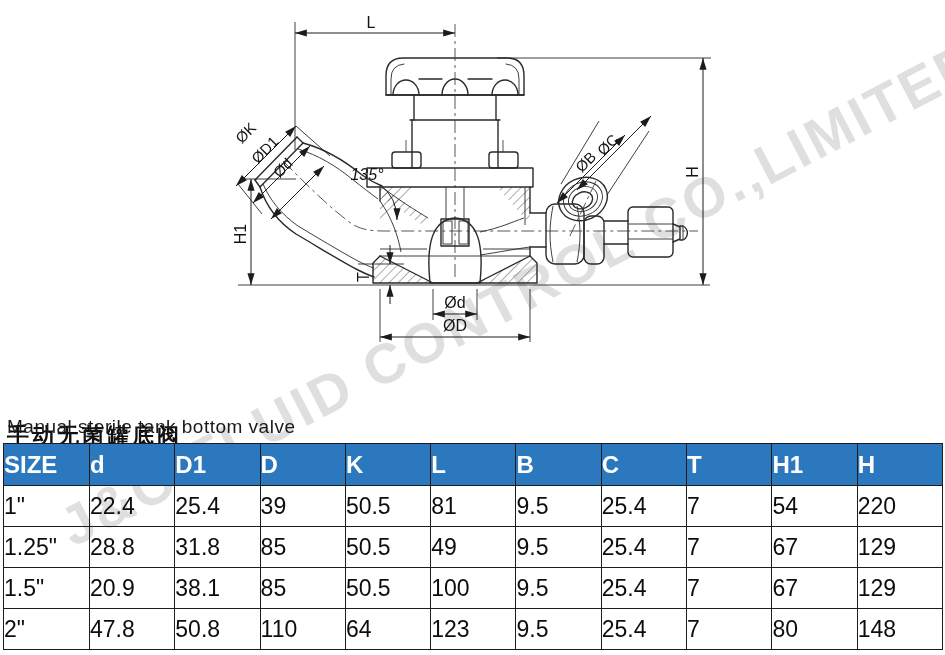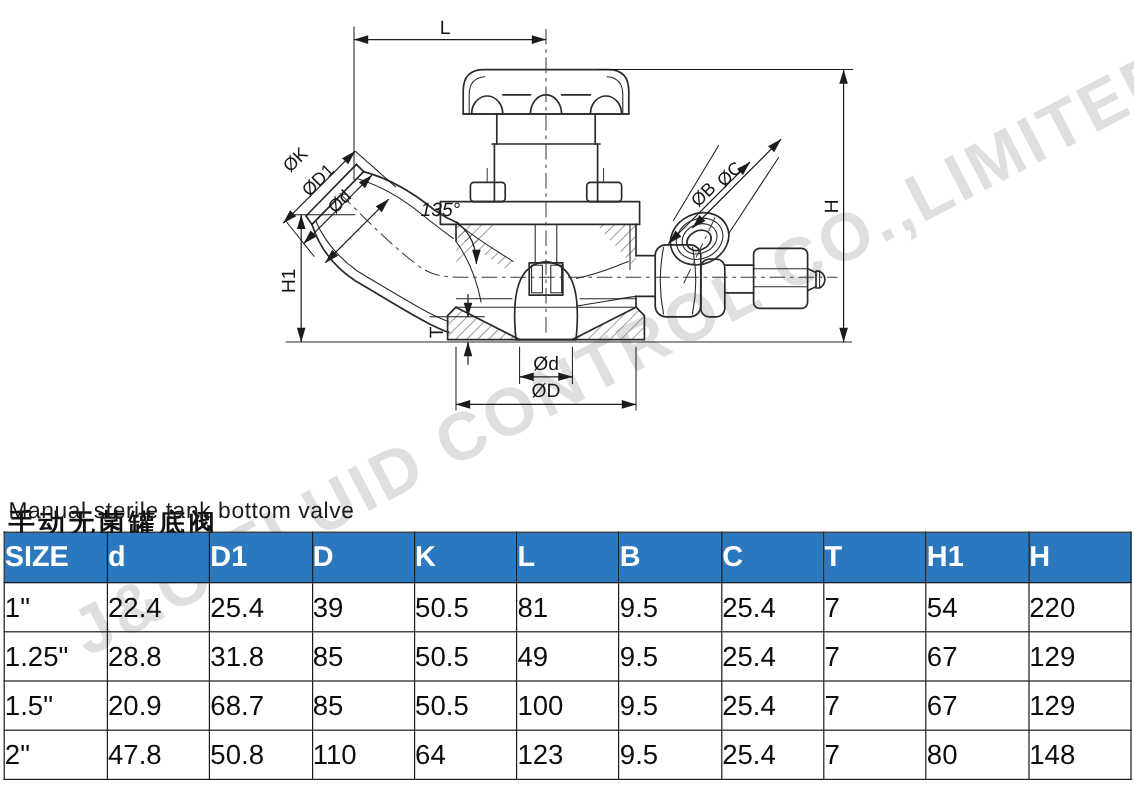--- a/index.html
+++ b/index.html
@@ -284,21 +284,21 @@
         <td>49</td>
         <td>9.5</td>
         <td>25.4</td>
         <td>7</td>
         <td>67</td>
         <td>129</td>
       </tr>
       <tr>
         <td>1.5"</td>
         <td>20.9</td>
-        <td>68.7</td>
+        <td>38.1</td>
         <td>85</td>
         <td>50.5</td>
         <td>100</td>
         <td>9.5</td>
         <td>25.4</td>
         <td>7</td>
         <td>67</td>
         <td>129</td>
       </tr>
       <tr>

